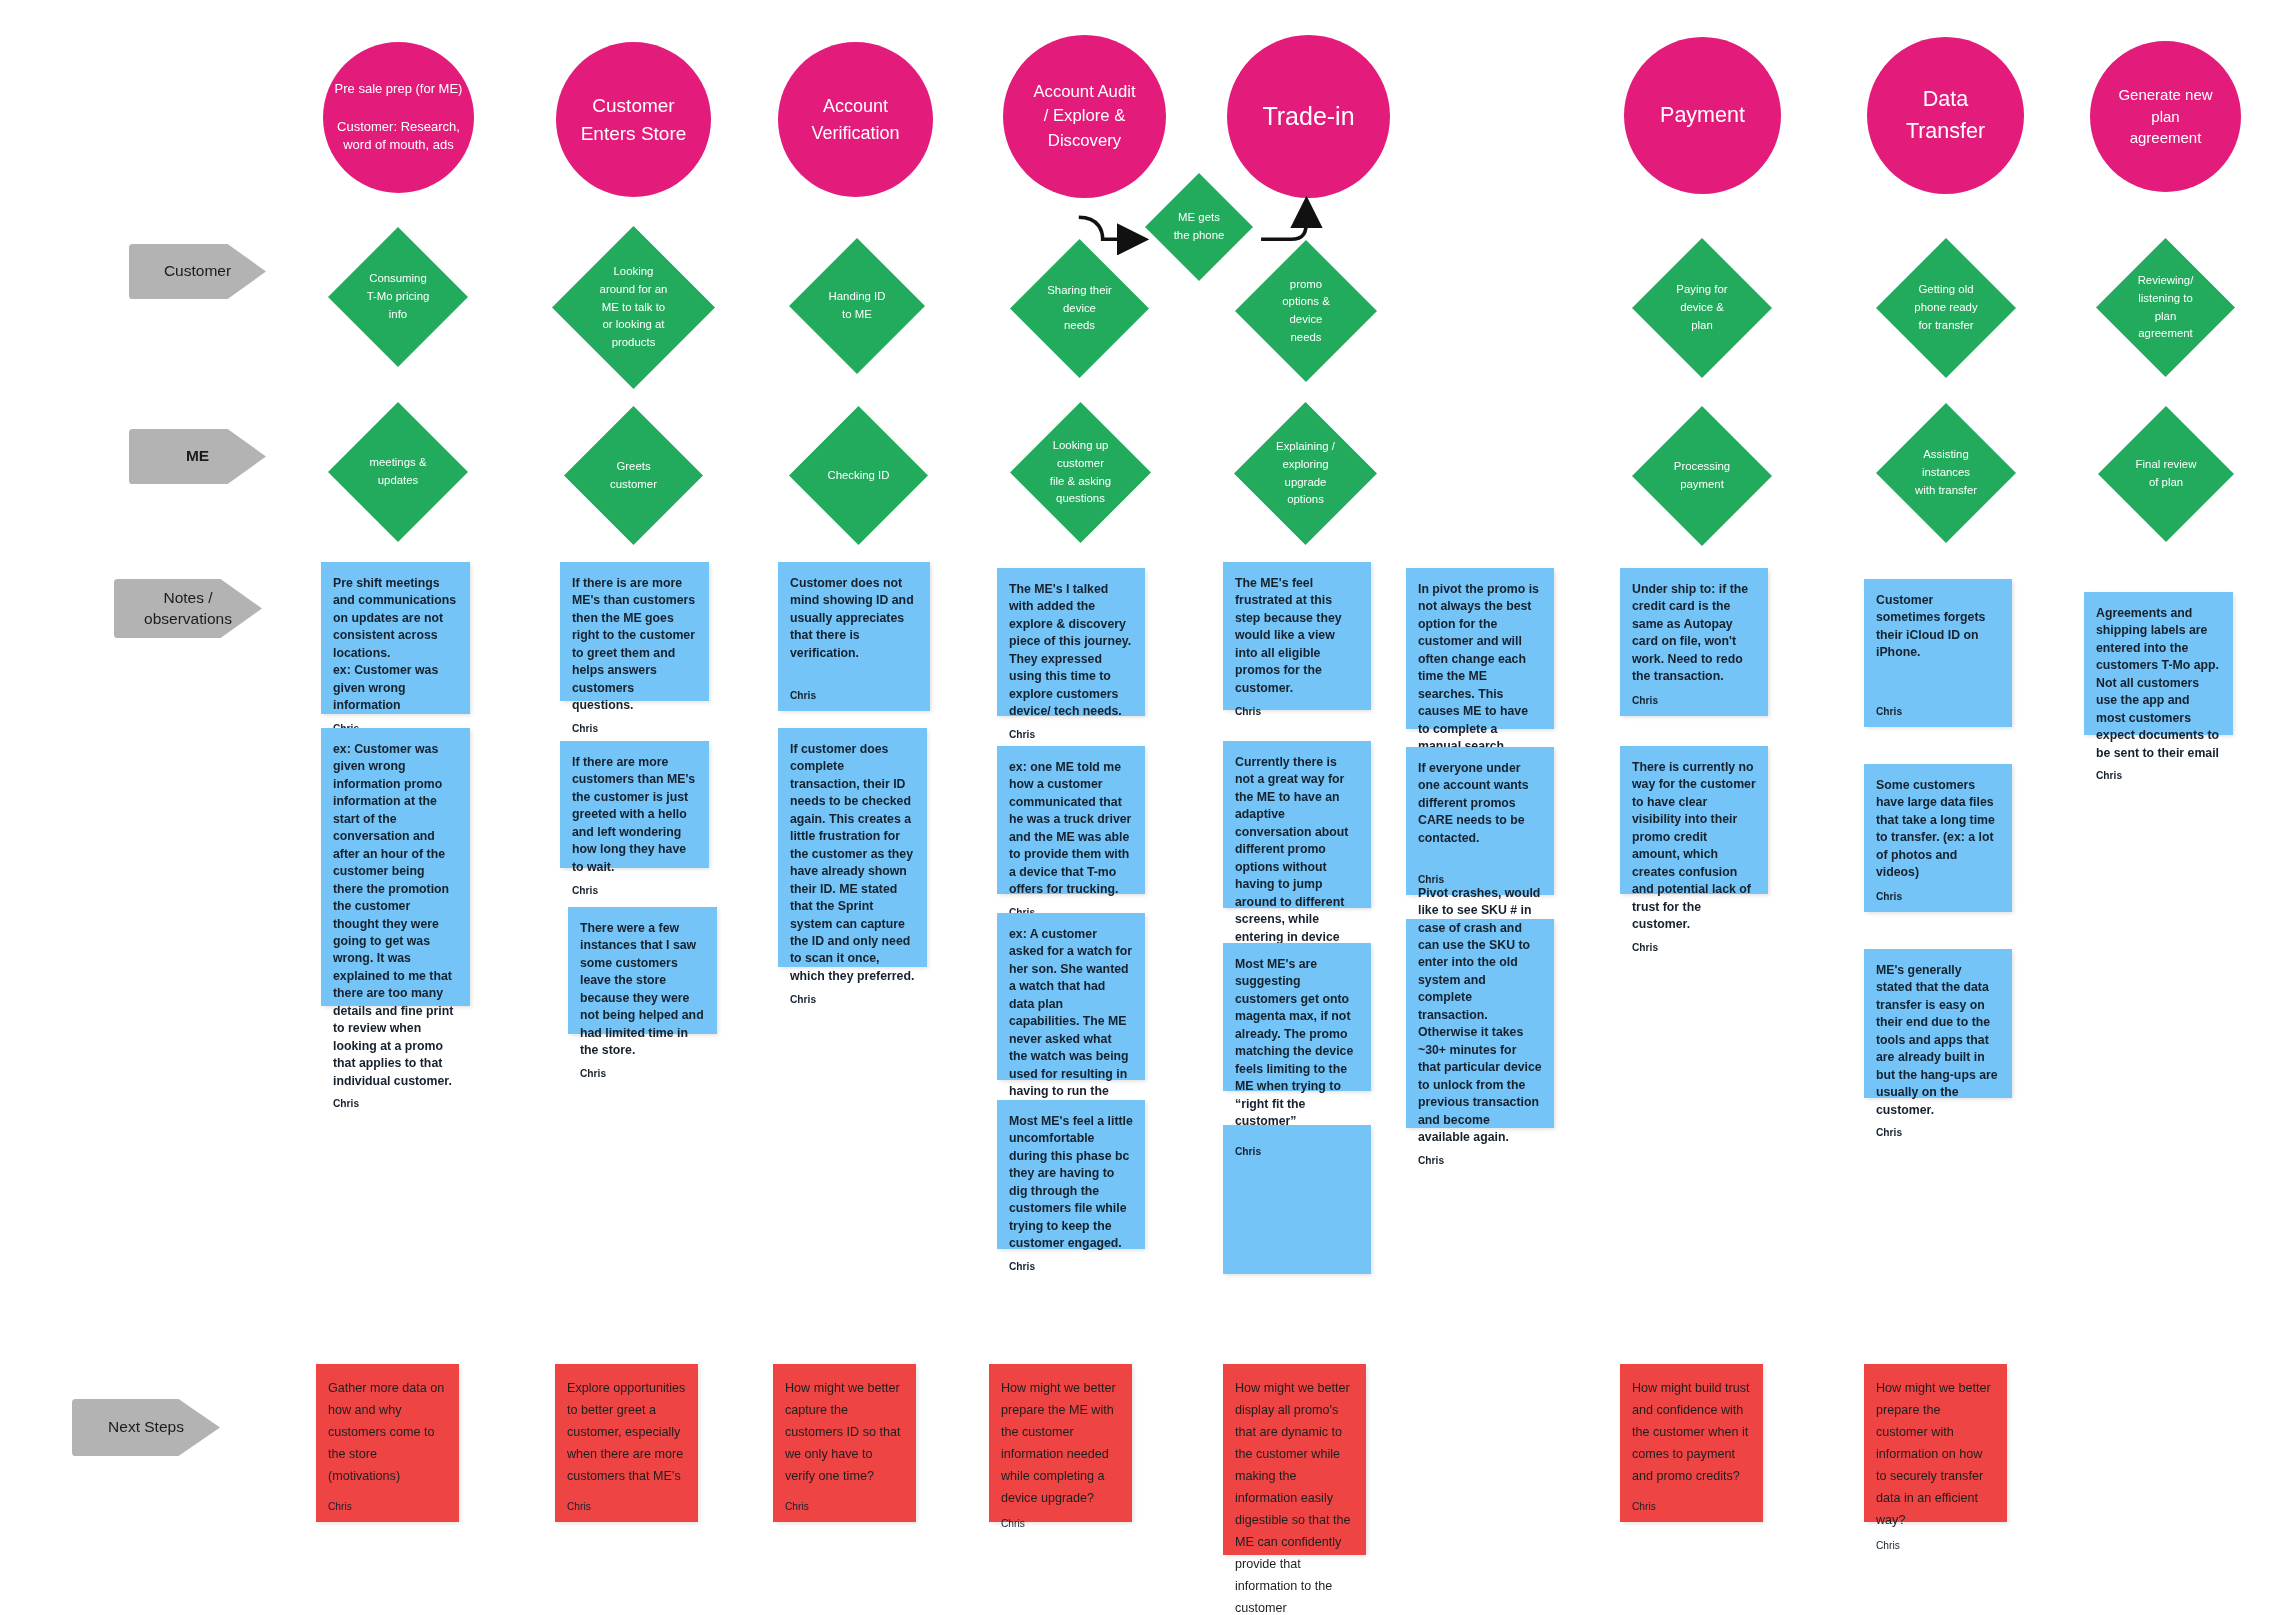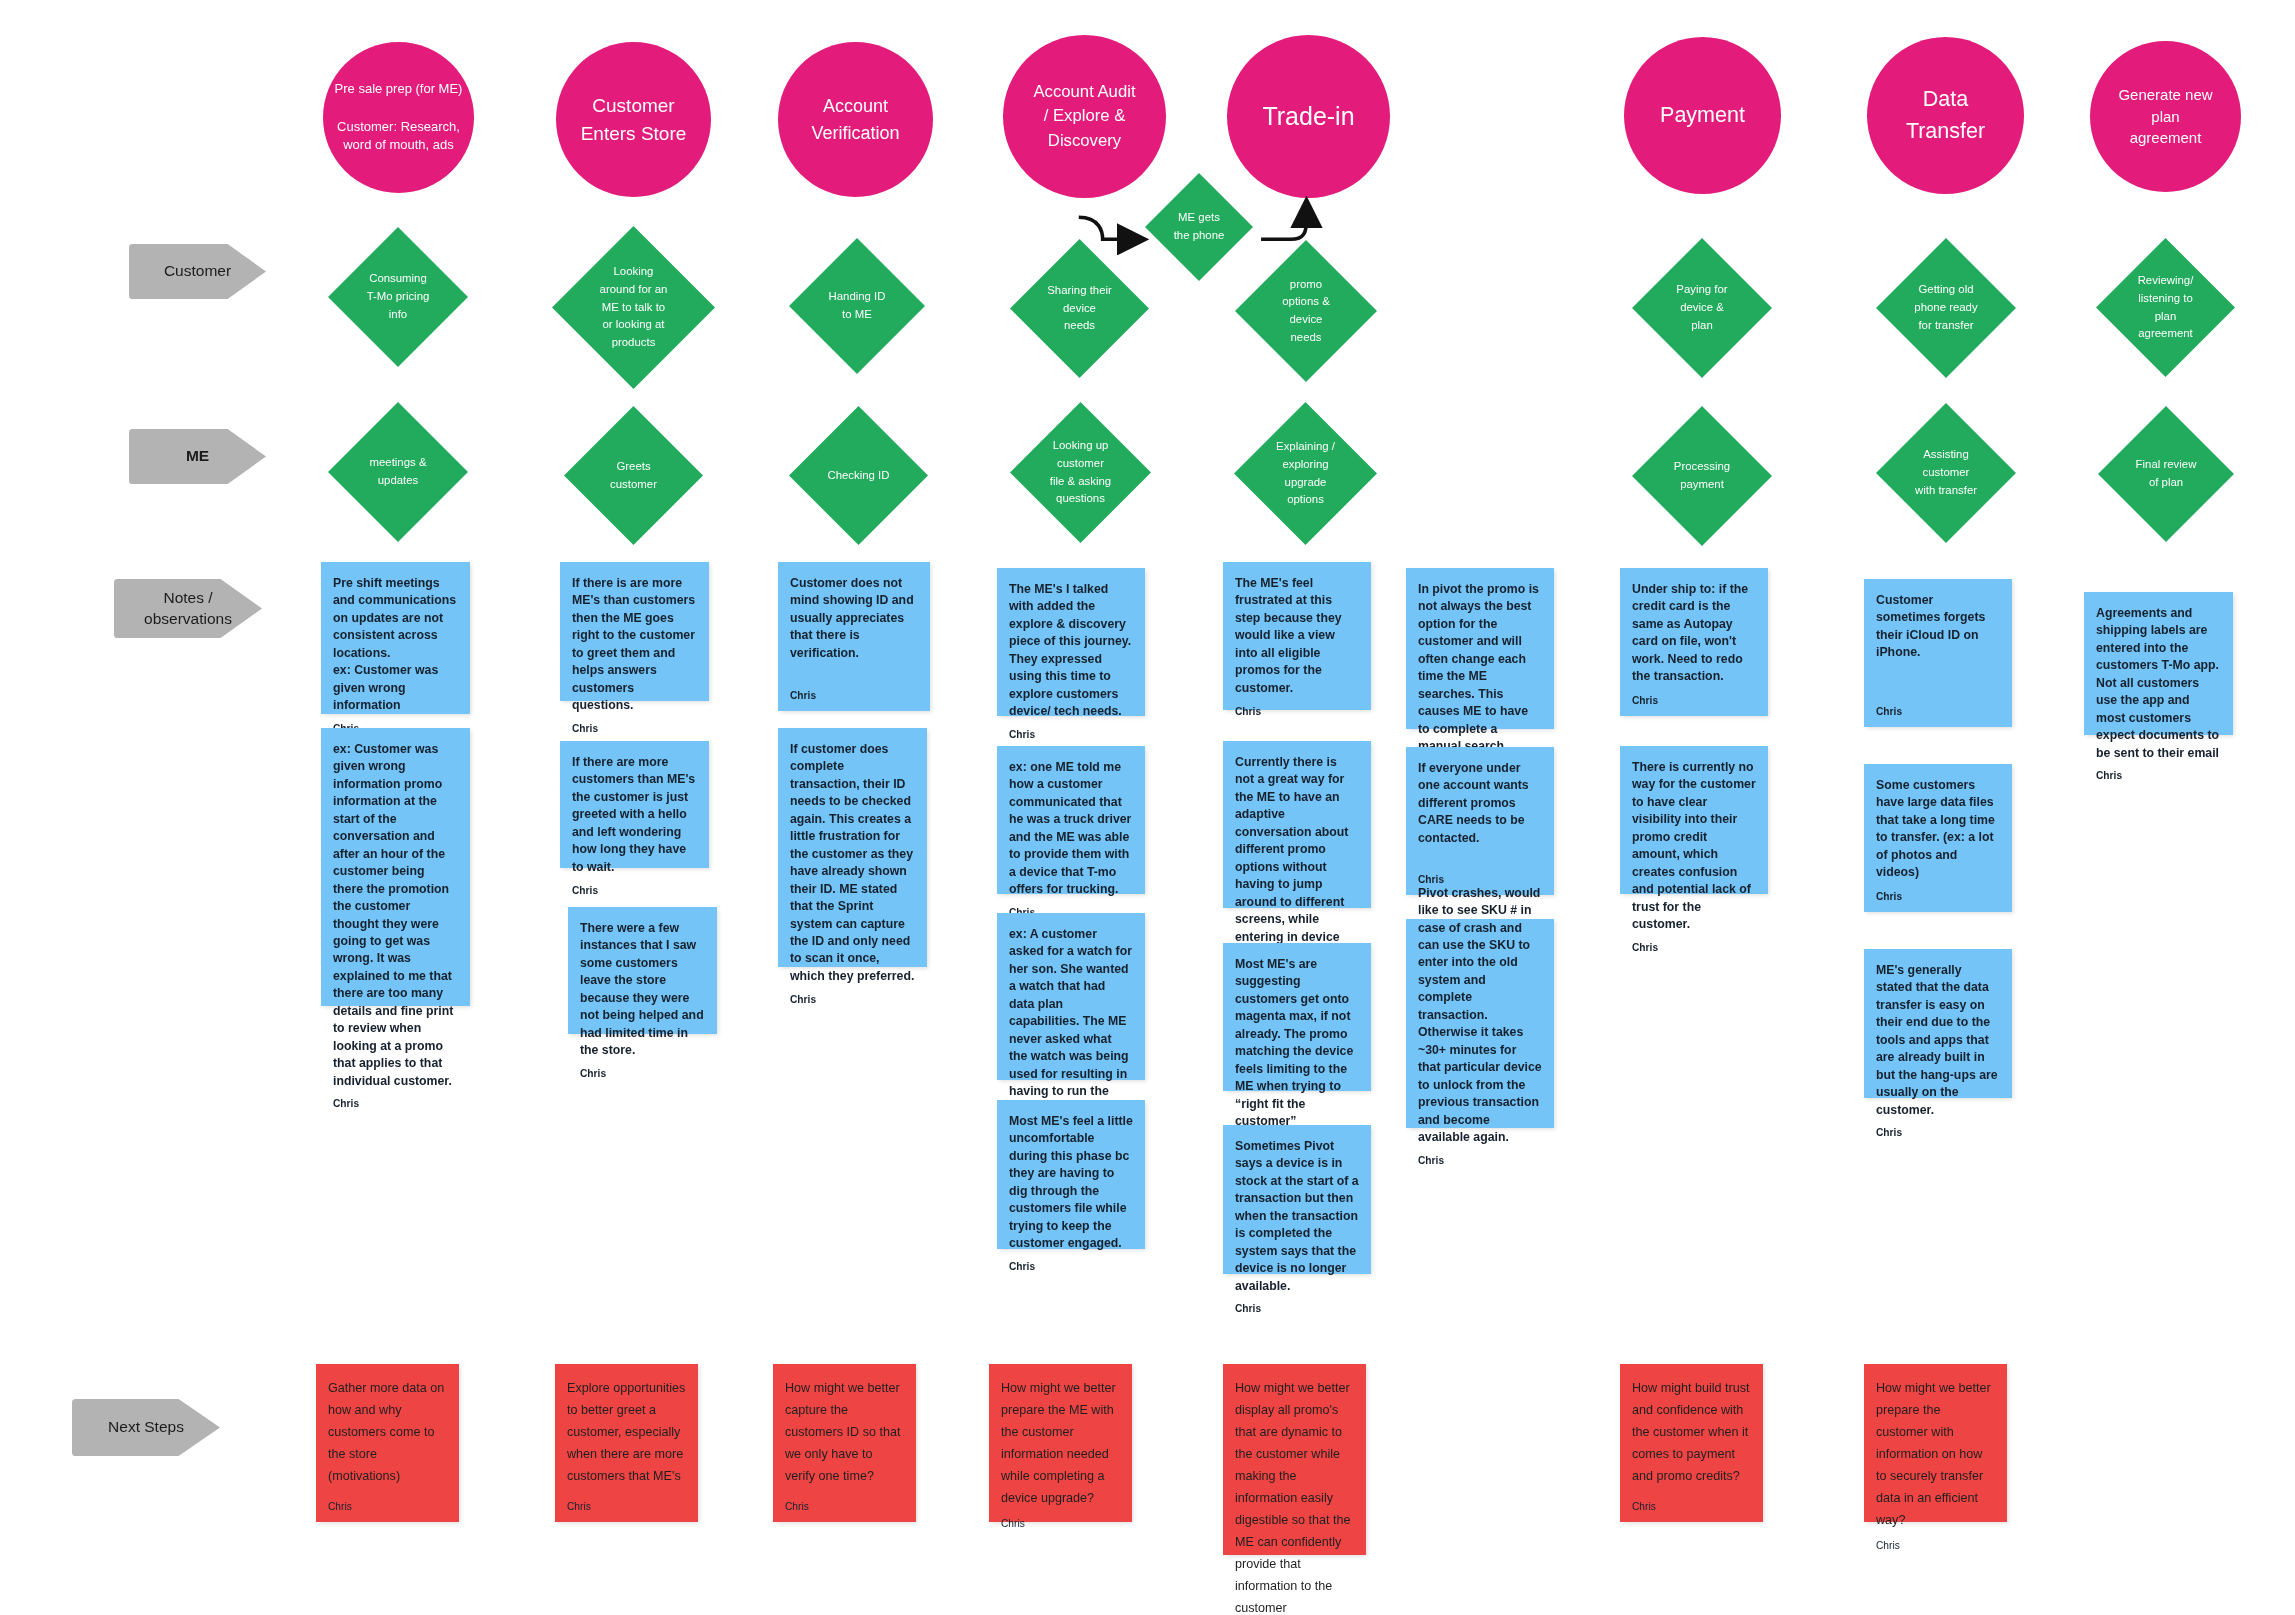--- a/index.html
+++ b/index.html
@@ -231,21 +231,21 @@
 options</span>
   </div>
 
   <div class="diamond" style="left:1632px; top:406px; width:140px; height:140px; font-size:11.4px;">
     <span class="d-txt">Processing
 payment</span>
   </div>
 
   <div class="diamond" style="left:1876px; top:403px; width:140px; height:140px; font-size:11.4px;">
     <span class="d-txt">Assisting
-customer
+instances
 with transfer</span>
   </div>
 
   <div class="diamond" style="left:2098px; top:406px; width:136px; height:136px; font-size:11.4px;">
     <span class="d-txt">Final review
 of plan</span>
   </div>
 
   <svg class="connectors" viewBox="0 0 3840 2703">
     <defs>
@@ -312,21 +312,20 @@
   </div>
   <div class="note blue" style="left:1223px; top:741px; width:148px; height:167px;">
     <div class="body">Currently there is not a great way for the ME to have an adaptive conversation about different promo options without having to jump around to different screens, while entering in device information.</div>
     <div class="author">Chris</div>
   </div>
   <div class="note blue" style="left:1223px; top:943px; width:148px; height:148px;">
     <div class="body">Most ME's are suggesting customers get onto magenta max, if not already.  The promo matching the device feels limiting to the ME when trying to “right fit the customer”</div>
     <div class="author">Chris</div>
   </div>
   <div class="note blue" style="left:1223px; top:1125px; width:148px; height:149px;">
-    <div class="body">Sometimes Pivot says a device is in stock at the start of a transaction but then when the transaction is completed the system says that the device is no longer available.</div>
     <div class="author">Chris</div>
   </div>
 
   <div class="note blue" style="left:1406px; top:568px; width:148px; height:161px;">
     <div class="body">In pivot the promo is not always the best option for the customer and will often change each time the ME searches. This causes ME to have to complete a manual search.</div>
     <div class="author">Chris</div>
   </div>
   <div class="note blue" style="left:1406px; top:747px; width:148px; height:148px;">
     <div class="body">If everyone under one account wants different promos CARE needs to be contacted.</div>
     <div class="author">Chris</div>

